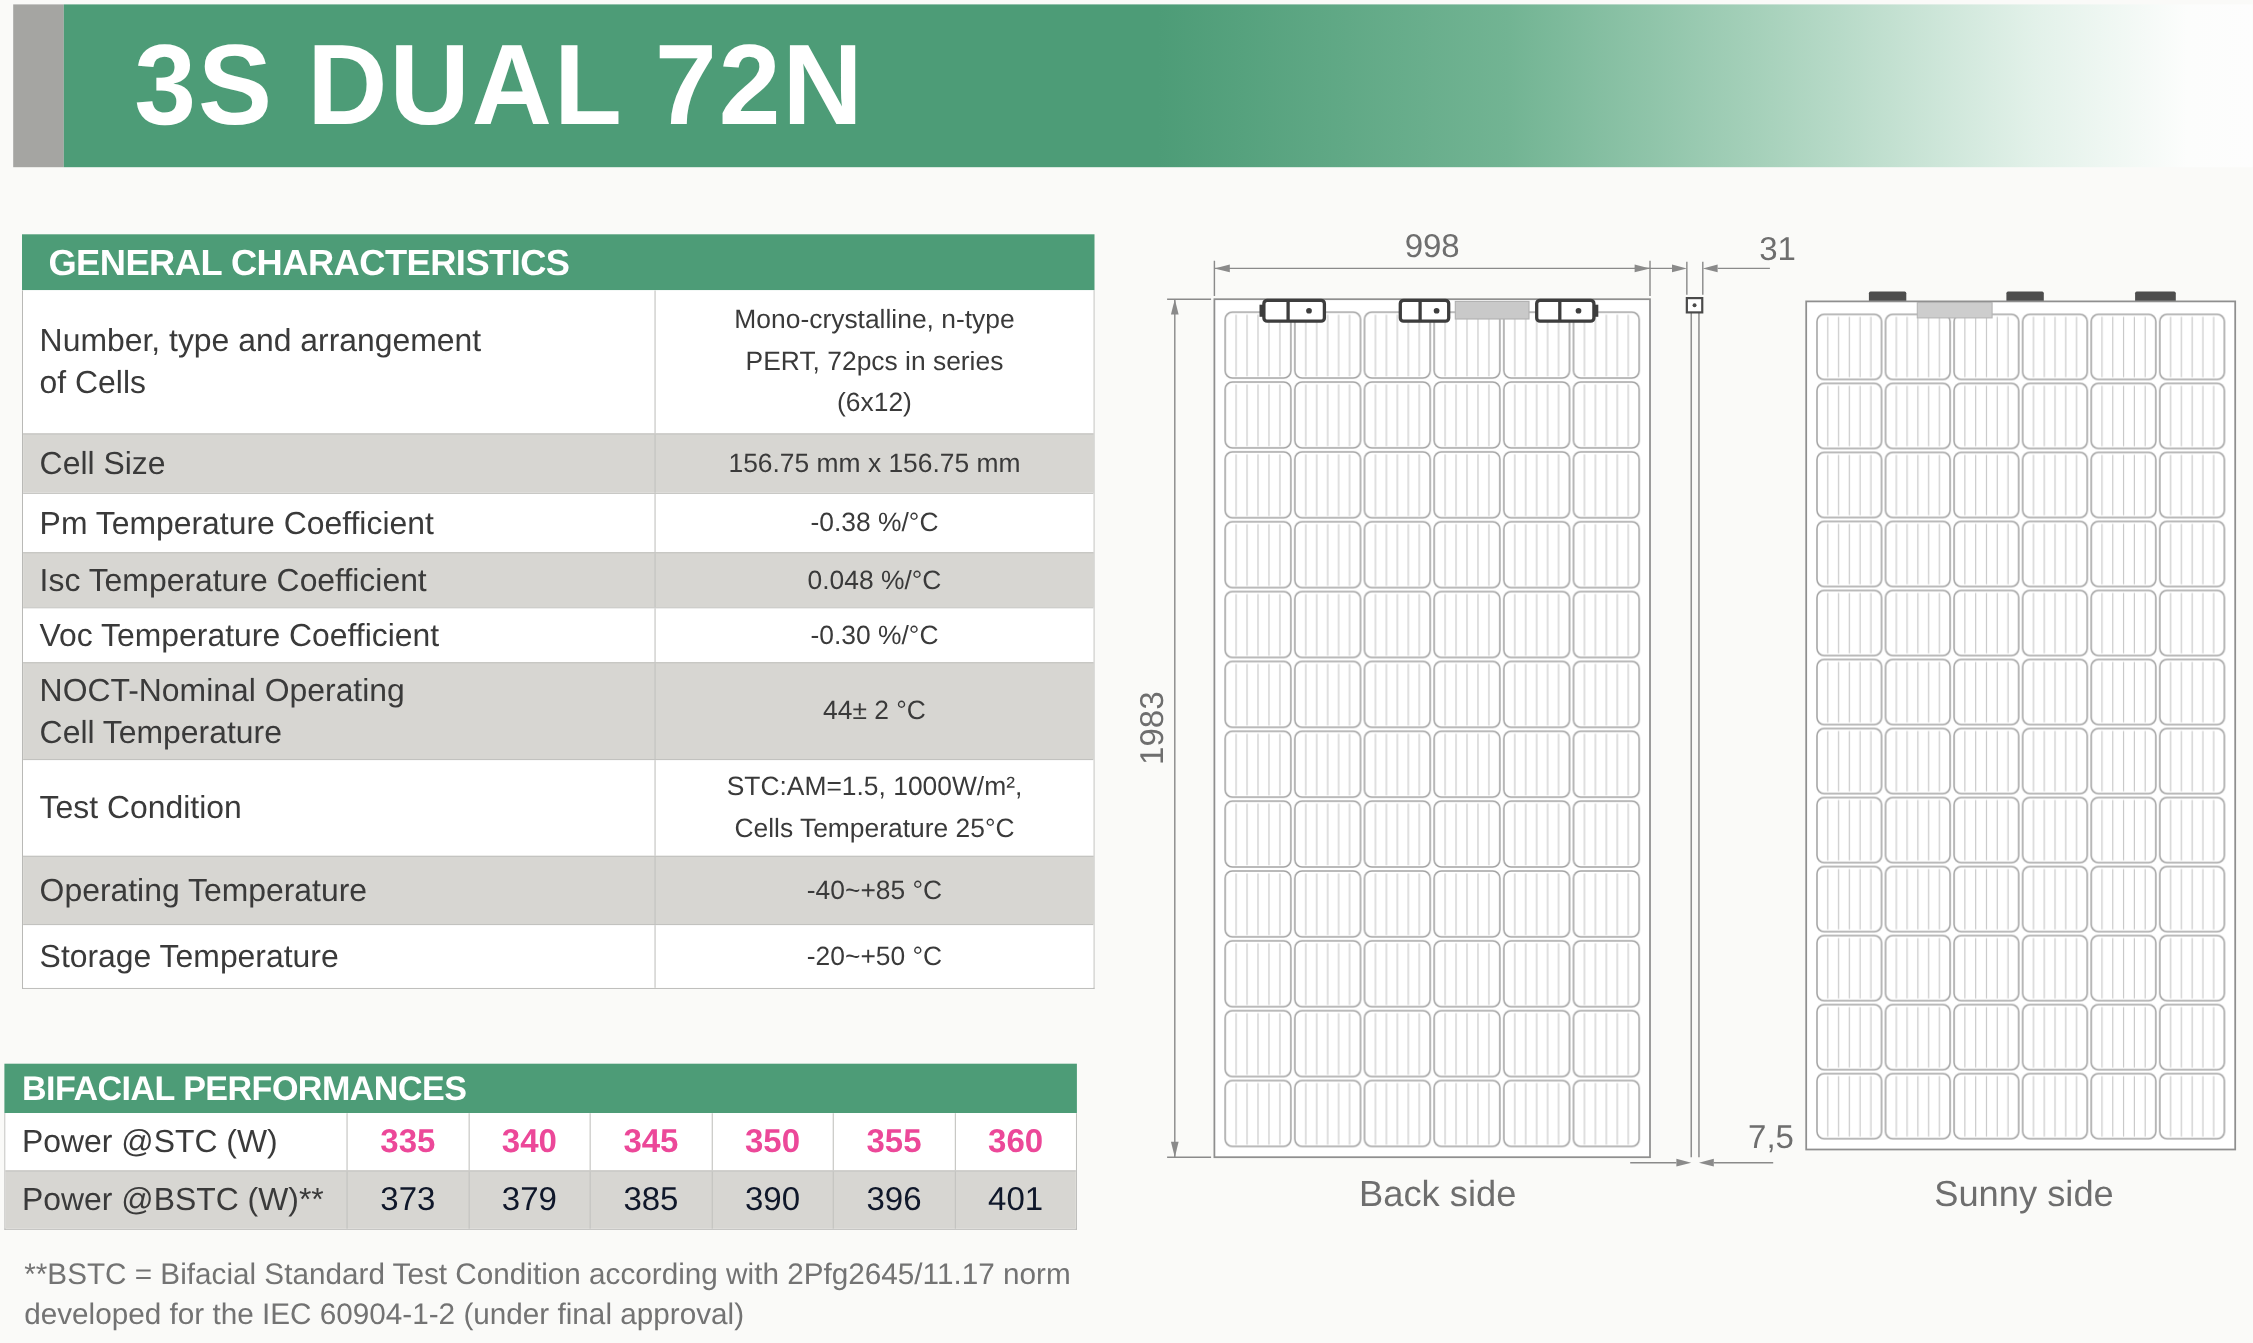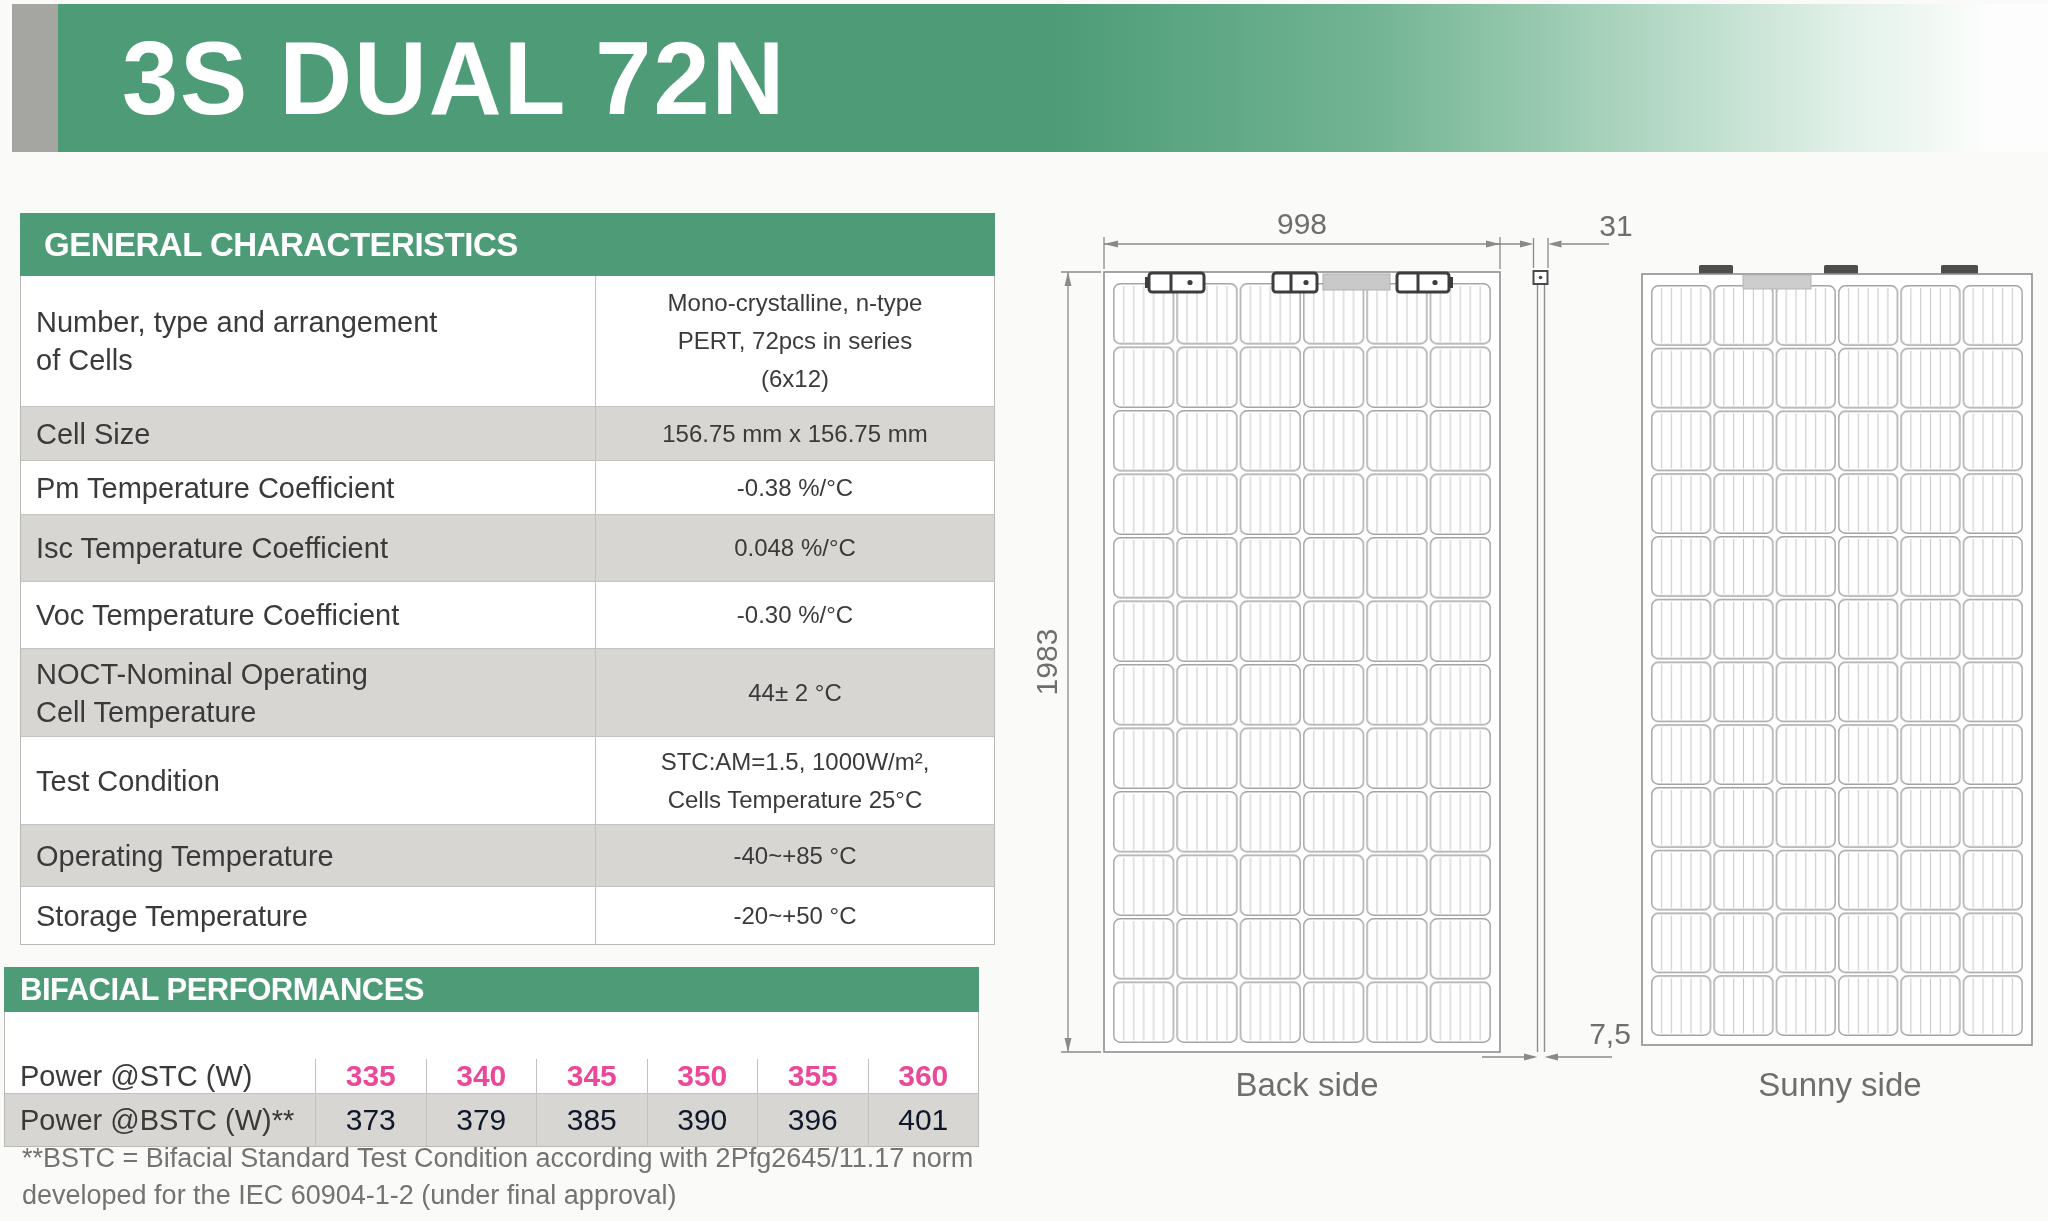--- a/index.html
+++ b/index.html
@@ -30,43 +30,43 @@
     background:#4d9c77; color:#ffffff; font-weight:bold;
     display:flex; align-items:center; padding-left:16px; box-sizing:border-box;
   }
   .rows { border:1px solid #b9b9b6; border-top:none; box-sizing:border-box; background:#ffffff; }
   .row { display:flex; box-sizing:border-box; border-top:1px solid #c2c2bf; background:#ffffff; }
   .row:first-child { border-top:none; }
   .row.shaded { background:#d7d6d2; }
 
   
   .gc { position:absolute; left:20px; top:213px; width:975px; }
-  .gc .sec-header { height:63px; font-size:33px; letter-spacing:-0.5px;padding-left:24px; }
+  .gc .sec-header { height:51px; font-size:33px; letter-spacing:-0.5px;padding-left:24px; }
   .cell-label {
     width:574px; display:flex; align-items:center; padding-left:15px; box-sizing:border-box;
     font-size:29px; color:#3a3a3a; line-height:38px; white-space:pre-line;
   }
   .cell-value {
     flex:1; display:flex; align-items:center; justify-content:center; text-align:center;
     border-left:1px solid #c2c2bf; font-size:24px; color:#3a3a3a; line-height:38px; white-space:pre-line;
   }
-  .h130{height:130px} .h54{height:54px} .h53{height:67px} .h88{height:88px} .h62{height:62px} .h58{height:58px}
+  .h130{height:130px} .h54{height:54px} .h53{height:50px} .h88{height:88px} .h62{height:62px} .h58{height:58px}
 
   
   .bf { position:absolute; left:4px; top:967px; width:975px; }
   .bf .sec-header { height:45px; font-size:31px; letter-spacing:-0.5px; }
   .bf-label {
     width:310px; padding-left:15px; display:flex; align-items:center; box-sizing:border-box;
     font-size:29px; color:#3a3a3a;
   }
   .bf-val {
     flex:1; display:flex; align-items:center; justify-content:center;
     font-size:30px; color:#0f172a; border-left:1px solid #c2c2bf;
   }
-  .bf-row.stc { height:81px;align-items:flex-end; }
+  .bf-row.stc { height:52px; }
   .bf-row.stc .bf-val { font-weight:bold; color:#ec4899; }
   .bf-row.bstc { height:53px; }
 
   
   .footnote {
     position:absolute; left:22px; top:1140px; width:1200px;
     font-size:27px; line-height:37px; color:#737373; white-space:pre-line;
   }
 
   

